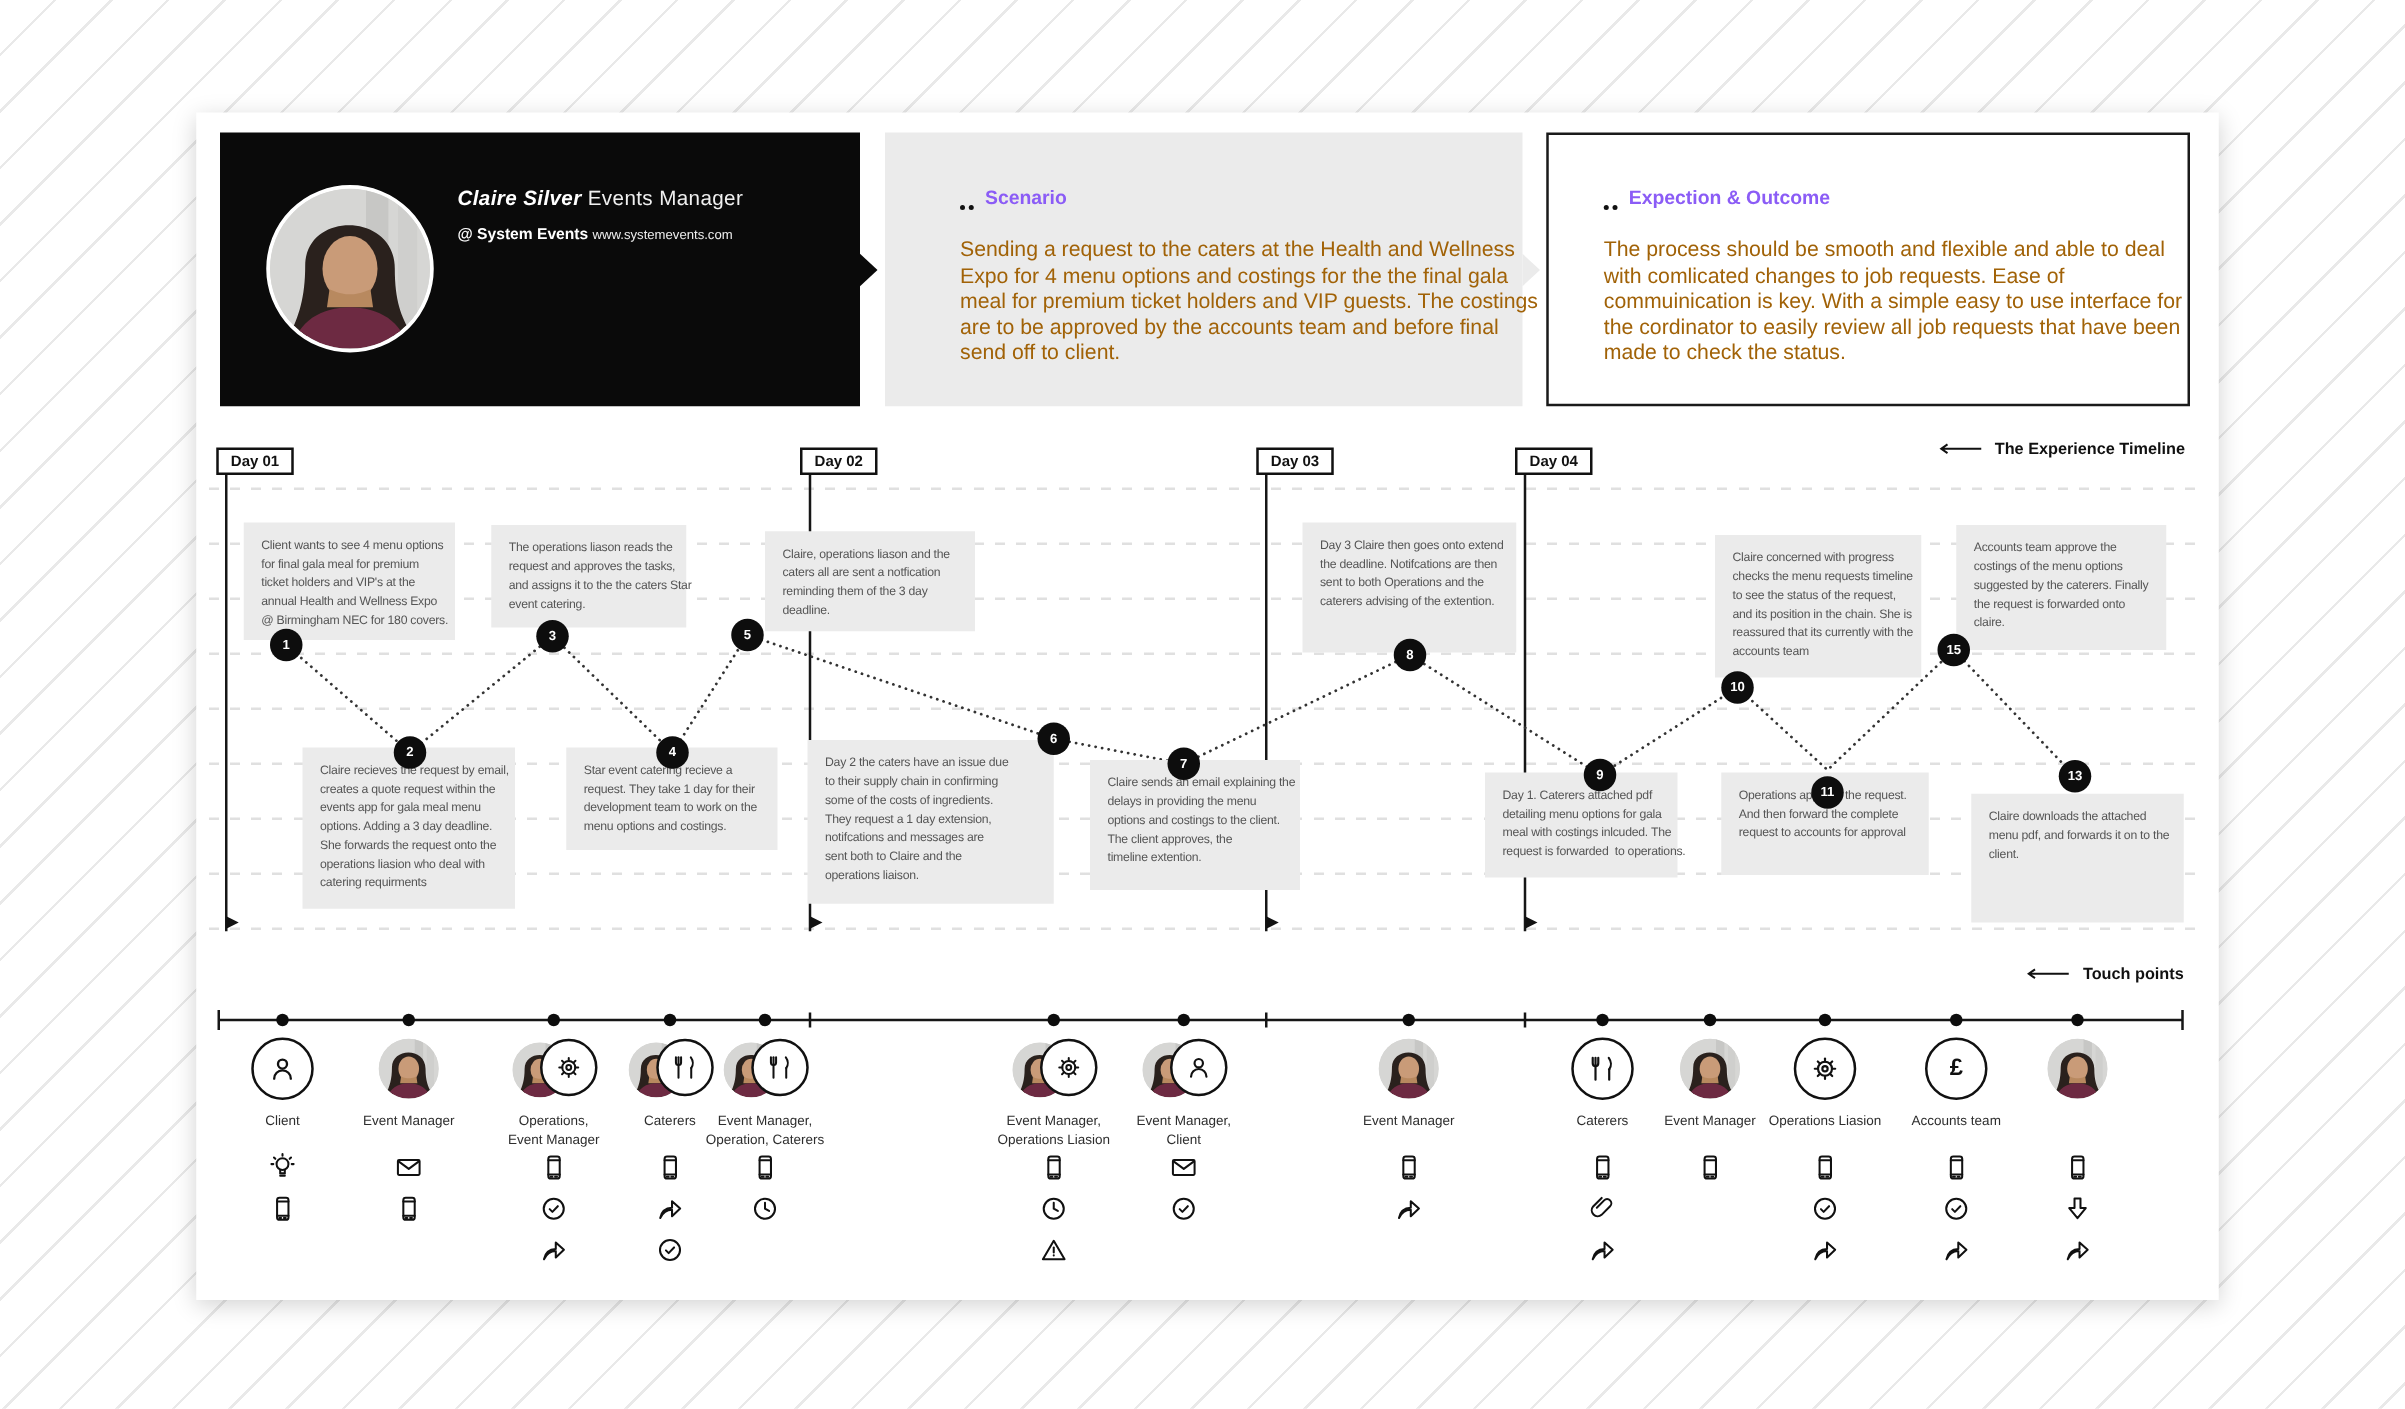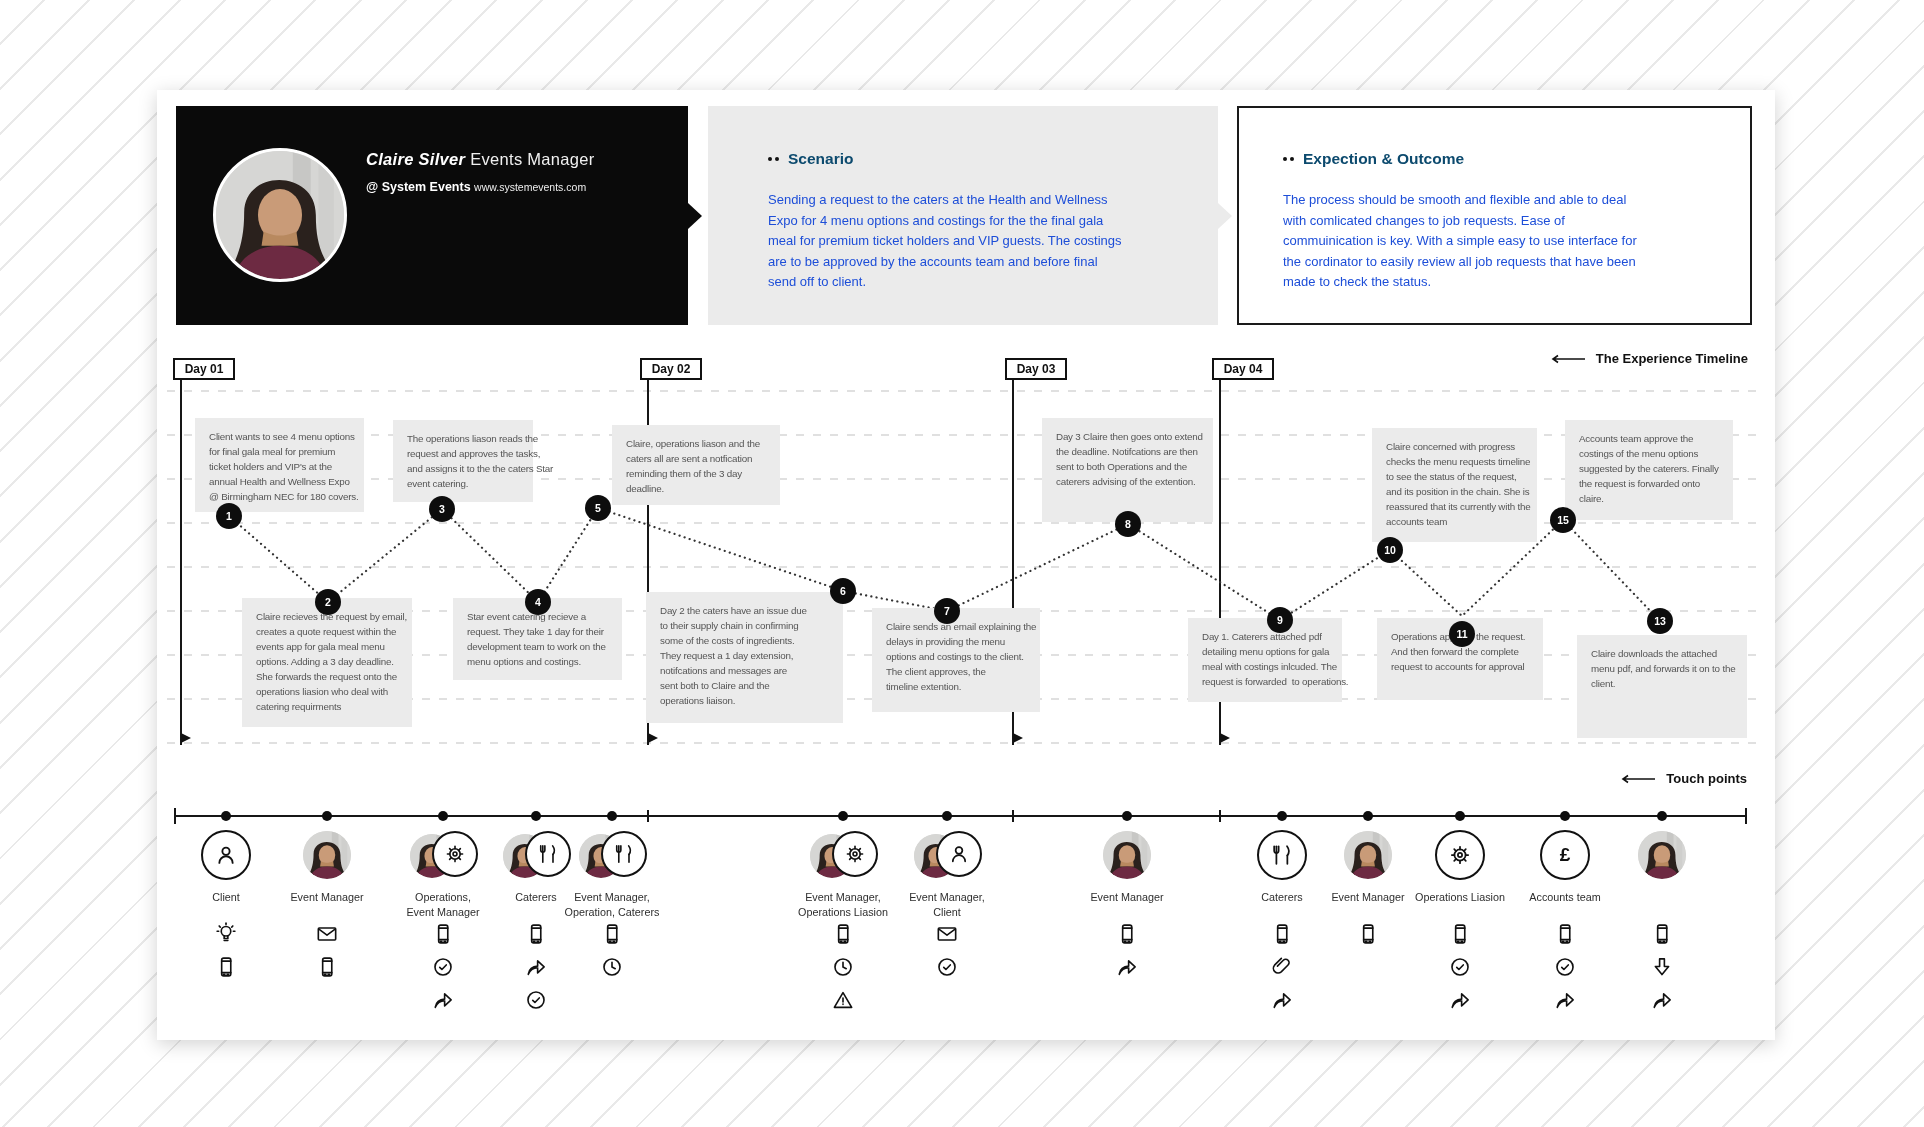--- a/index.html
+++ b/index.html
@@ -23,24 +23,24 @@
   .photo svg{display:block;width:128px;height:128px;}
   .p-name{position:absolute;left:190px;top:44px;font-size:16.5px;letter-spacing:.3px;}
   .p-name b{font-weight:700;font-style:italic;}
   .p-name span.role{font-weight:300;color:#f0f0f0;}
   .p-co{position:absolute;left:190px;top:74px;font-size:12.5px;}
   .p-co b{font-weight:700;}
   .p-co .url{font-size:10.5px;font-weight:400;color:#eee;}
   .p-bio{position:absolute;left:190px;top:95px;font-size:10.5px;line-height:16px;color:#c9c9c9;white-space:pre;}
   .panel{position:absolute;left:551px;top:16px;width:510px;height:219px;background:#ebebeb;}
   .outbox{position:absolute;left:1080px;top:16px;width:515px;height:219px;background:#fff;border:2px solid #1a1a1a;box-sizing:border-box;}
-  .sec-title{position:absolute;font-size:15.5px;font-weight:700;color:#0c4a6e;display:flex;align-items:center;gap:9px;}
+  .sec-title{position:absolute;font-size:15.5px;font-weight:700;color:#8b5cf6;display:flex;align-items:flex-end;gap:9px;}
   .sec-title .dots{display:inline-flex;gap:3px;}
   .sec-title .dots i{width:4px;height:4px;border-radius:50%;background:#111;display:inline-block;}
-  .sec-body{position:absolute;font-size:13px;line-height:20.5px;color:#1d4ed8;white-space:pre;}
+  .sec-body{position:absolute;font-size:17px;line-height:20.5px;color:#a16207;white-space:pre;}
   
   .gridline{position:absolute;left:10px;width:1590px;height:2px;
     background:repeating-linear-gradient(90deg,#e0e0e0 0 8px,transparent 8px 17px);}
   .day-box{position:absolute;width:62px;height:22px;border:2px solid #111;background:#fff;
     font-size:12px;font-weight:700;color:#111;display:flex;align-items:center;justify-content:center;box-sizing:border-box;}
   .day-line{position:absolute;width:2px;background:#161616;}
   .day-tri{position:absolute;width:0;height:0;border-top:5px solid transparent;border-bottom:5px solid transparent;border-left:10px solid #111;}
   .step-box{position:absolute;background:#ebebeb;color:#555;font-size:9.8px;letter-spacing:-0.2px;
     line-height:15px;padding:11px 14px;box-sizing:border-box;white-space:pre;}
   .step-node{position:absolute;width:26px;height:26px;border-radius:50%;background:#0d0d0d;color:#fff;
@@ -258,21 +258,21 @@
 ticket holders and VIP's at the
 annual Health and Wellness Expo
 @ Birmingham NEC for 180 covers.</div>
       <div class="step-box" style="left: 85px; top: 508px; width: 170px; height: 129px;">Claire recieves the request by email,
 creates a quote request within the
 events app for gala meal menu
 options. Adding a 3 day deadline.
 She forwards the request onto the
 operations liasion who deal with
 catering requirments</div>
-      <div class="step-box" style="left: 236px; top: 330px; width: 140px; height: 82px;">The operations liason reads the
+      <div class="step-box" style="left: 236px; top: 330px; width: 156px; height: 82px;">The operations liason reads the
 request and approves the tasks,
 and assigns it to the the caters Star
 event catering.</div>
       <div class="step-box" style="left: 296px; top: 508px; width: 169px; height: 82px;">Star event catering recieve a
 request. They take 1 day for their
 development team to work on the
 menu options and costings.</div>
       <div class="step-box" style="left: 455px; top: 335px; width: 168px; height: 80px;">Claire, operations liason and the
 caters all are sent a notfication
 reminding them of the 3 day

